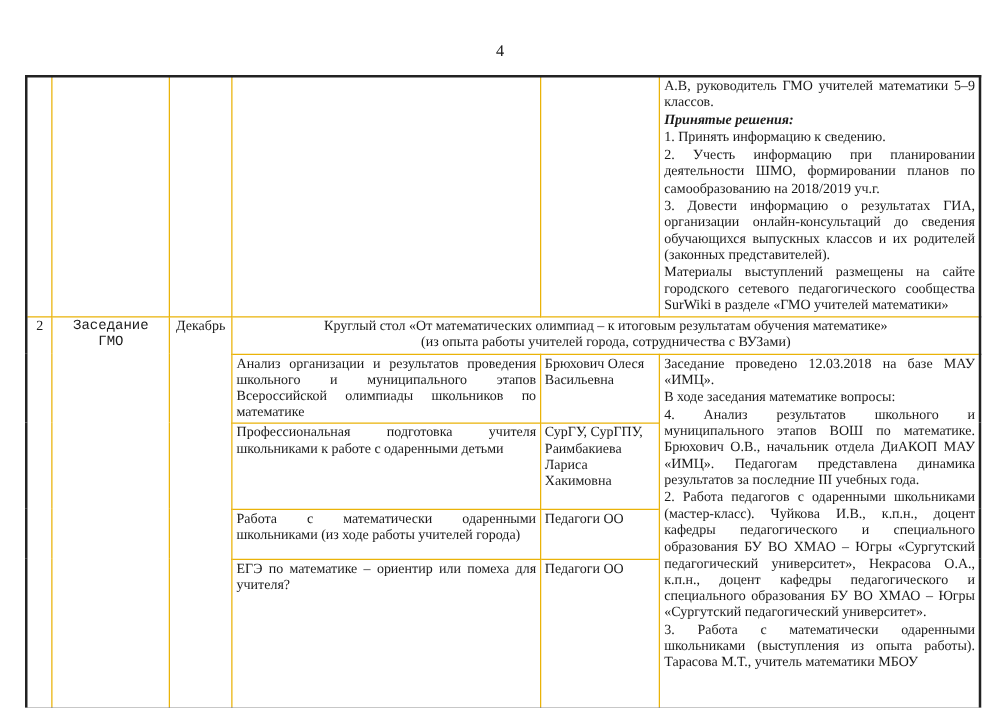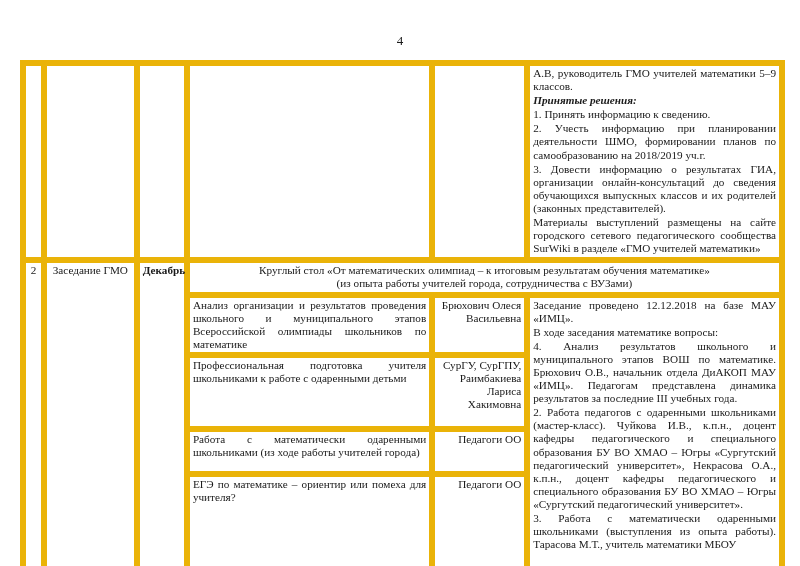--- a/index.html
+++ b/index.html
@@ -2,27 +2,27 @@
 <html><head>
 <meta charset="utf-8">
 <style>
   html, body { margin:0; padding:0; background:#ffffff; }
   body { width:800px; height:566px; position:relative; overflow:hidden;
          font-family:"Liberation Serif","DejaVu Serif",serif; color:#1a1a1a; }
   .page-num { position:absolute; top:33px; left:0; width:800px; text-align:center;
               font-size:13px; }
   table.doc { position:absolute; left:20px; top:60px; border-collapse:collapse;
               table-layout:fixed; width:765px; font-size:11.2px; line-height:13.1px; }
-  table.doc td { border:6px solid #eab308; padding:1px 3px; vertical-align:top; }
+  table.doc td { border:1px solid #eab308; padding:1px 3px; vertical-align:top; }
   table.doc { border:2px solid #222; }
   .c-num { width:20px; text-align:center; }
-  .c-type { width:89px; }
-  .c-month { width:48px;font-weight:bold; }
+  .c-type { width:89px;font-family:Liberation Mono, monospace; }
+  .c-month { width:48px; }
   .c-topic { width:235px; }
-  .c-spk { width:91px; text-align:right; }
+  .c-spk { width:91px; text-align:left; }
   .c-res { width:244px; }
   .just { text-align:justify;margin-top:44px; }
   .res p { margin:0 0 1px 0; text-align:justify; }
   .italic { font-style:italic;font-weight:bold; }
   .center { text-align:center; }
   .r1 td { height:179px; }
 </style>
 </head>
 <body>
 
@@ -59,21 +59,21 @@
     <td class="c-month center" rowspan="5">Декабрь</td>
     <td colspan="3" class="center">
       <div>Круглый стол «От математических олимпиад – к итоговым результатам обучения математике»</div>
       <div>(из опыта работы учителей города, сотрудничества с ВУЗами)</div>
     </td>
   </tr>
   <tr>
     <td class="c-topic just" style="height:50px">Анализ организации и результатов проведения школьного и муниципального этапов Всероссийской олимпиады школьников по математике</td>
     <td class="c-spk">Брюхович Олеся Васильевна</td>
     <td class="c-res res" rowspan="4">
-      <p>Заседание проведено 12.12.2018 на базе МАУ «ИМЦ».</p>
+      <p>Заседание проведено 12.03.2018 на базе МАУ «ИМЦ».</p>
       <p>В ходе заседания математике вопросы:</p>
       <p>4. Анализ результатов школьного и муниципального этапов ВОШ по математике. Брюхович О.В., начальник отдела ДиАКОП МАУ «ИМЦ». Педагогам представлена динамика результатов за последние III учебных года.</p>
       <p>2. Работа педагогов с одаренными школьниками (мастер-класс). Чуйкова И.В., к.п.н., доцент кафедры педагогического и специального образования БУ ВО ХМАО – Югры «Сургутский педагогический университет», Некрасова О.А., к.п.н., доцент кафедры педагогического и специального образования БУ ВО ХМАО – Югры «Сургутский педагогический университет».</p>
       <p>3. Работа с математически одаренными школьниками (выступления из опыта работы). Тарасова М.Т., учитель математики МБОУ</p>
     </td>
   </tr>
   <tr>
     <td class="c-topic just" style="height:66px">Профессиональная подготовка учителя школьниками к работе с одаренными детьми</td>
     <td class="c-spk">СурГУ, СурГПУ, Раимбакиева Лариса Хакимовна</td>
   </tr>

